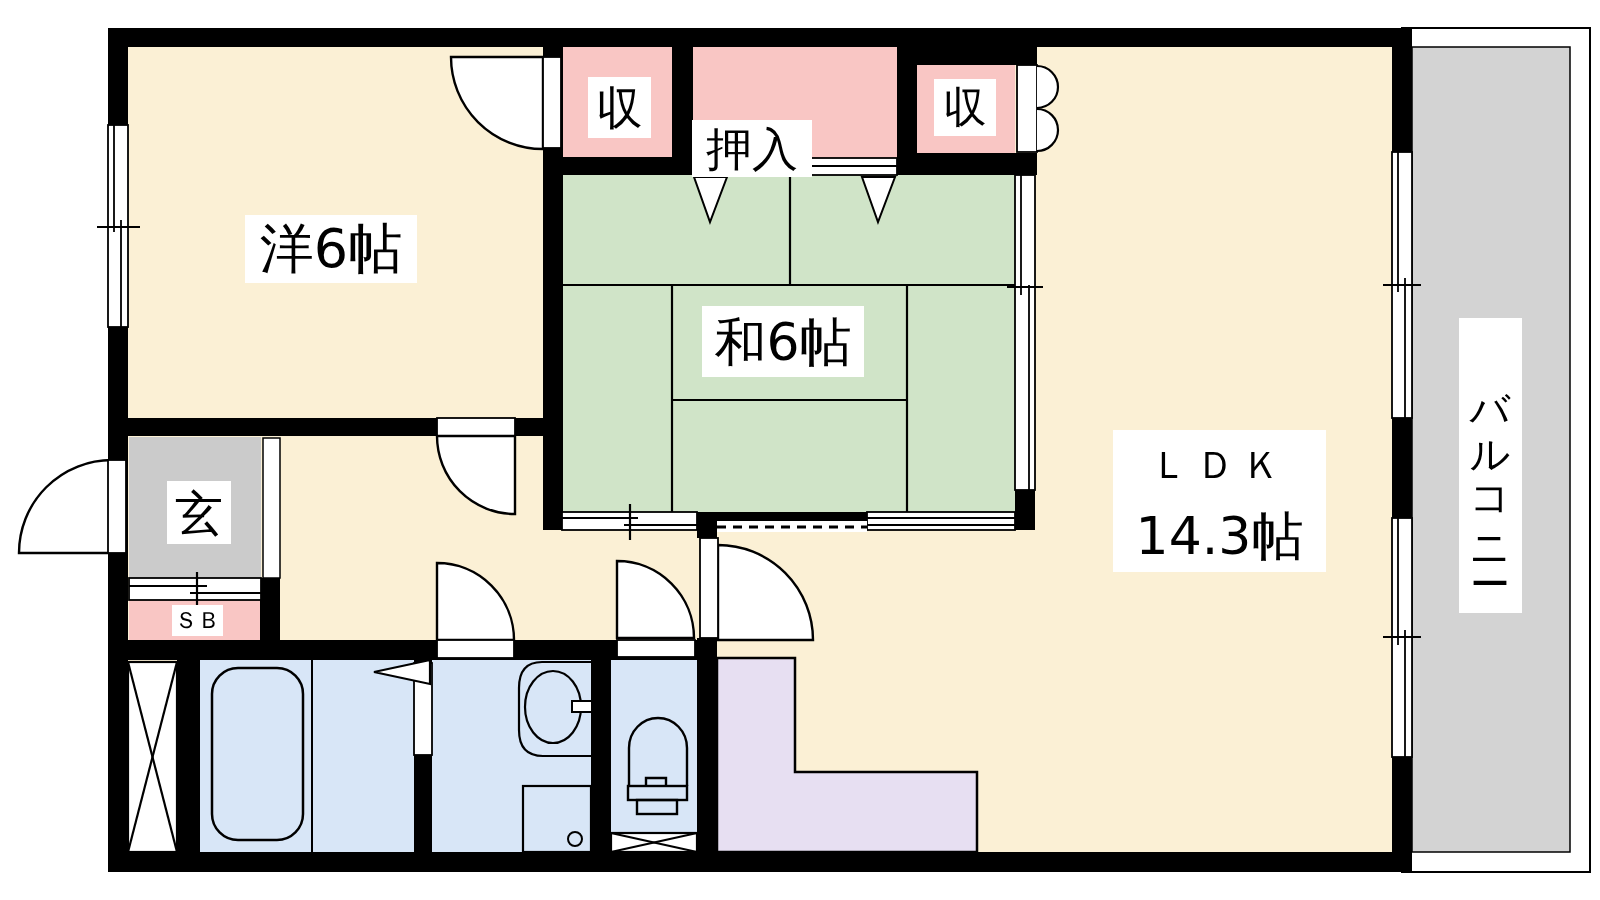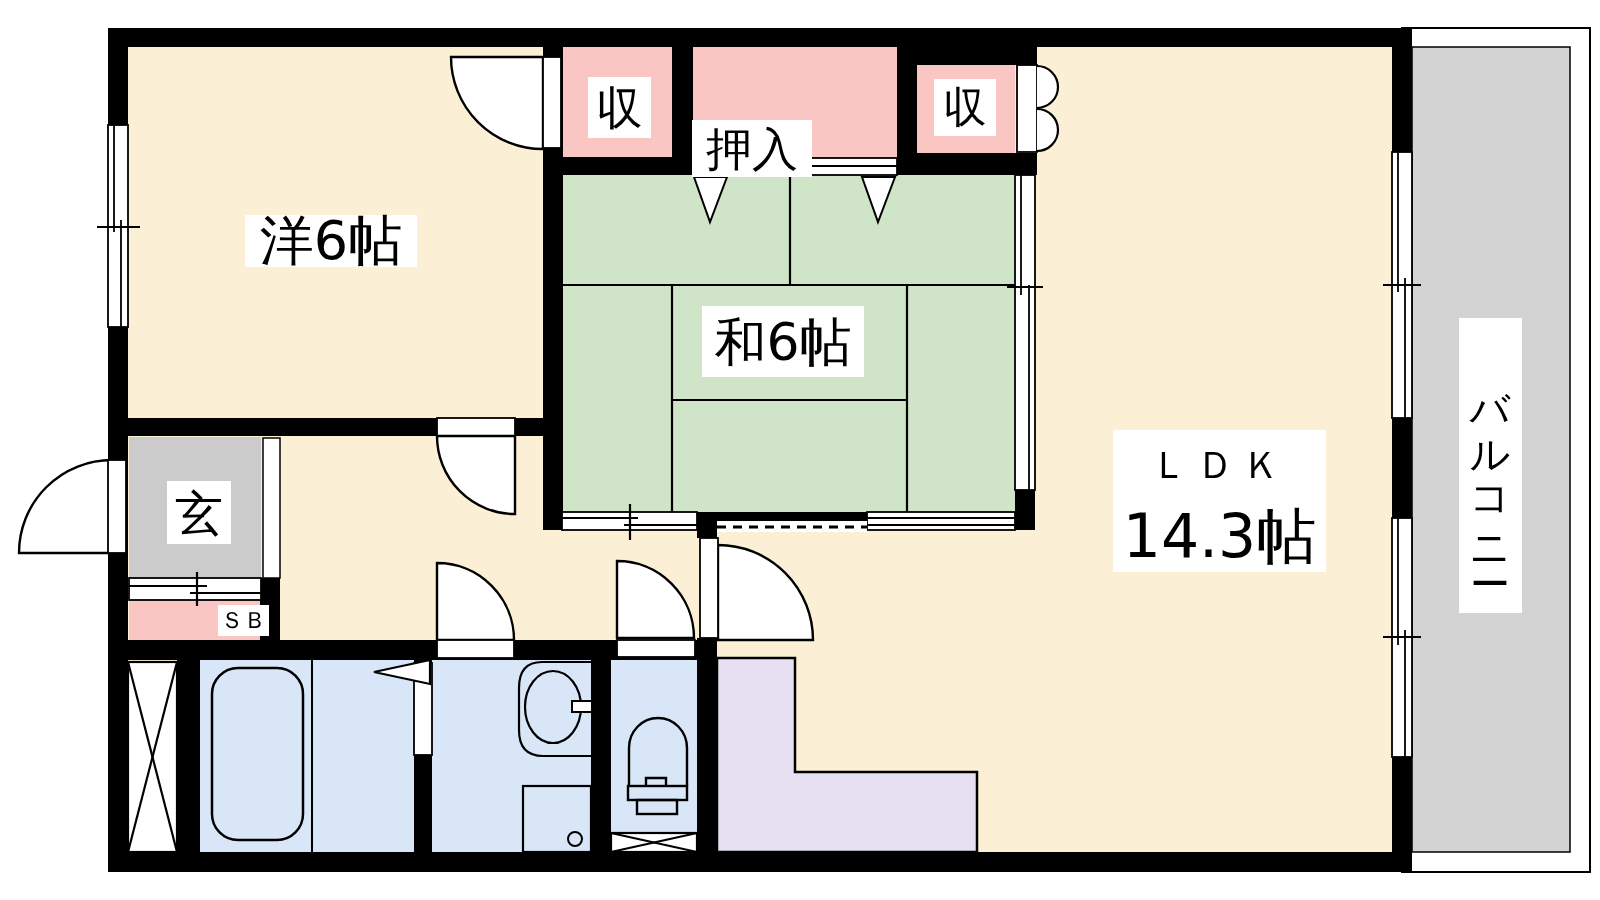--- a/index.html
+++ b/index.html
@@ -185,23 +185,23 @@
     <circle cx="575" cy="839" r="7" fill="none" stroke="#000" stroke-width="2"></circle>
   </g>
   <g fill="none" stroke="#000" stroke-width="2.4">
     <path d="M 629,786 V 748 A 29,30 0 0 1 687,748 V 786"></path>
     <rect x="628" y="786" width="59" height="14"></rect>
     <path d="M 646,786 V 778 H 666 V 786"></path>
     <rect x="637" y="800" width="40" height="14"></rect>
   </g>
 </svg>
 
-  <div class="lbl" style="left:245px;top:215px;width:172px;height:52px;font-size:54px;">洋6帖</div>
+  <div class="lbl" style="left:245px;top:215px;width:172px;height:68px;font-size:54px;">洋6帖</div>
   <div class="lbl" style="left:702px;top:306px;width:162px;height:71px;font-size:52px;">和6帖</div>
   <div class="lbl" style="left:1113px;top:430px;width:213px;height:70px;font-size:38px;letter-spacing:8px;">ＬＤＫ</div>
-  <div class="lbl" style="left:1113px;top:500px;width:213px;height:72px;font-size:60px;">14.3帖</div>
+  <div class="lbl" style="left:1113px;top:500px;width:213px;height:72px;font-size:52px;">14.3帖</div>
   <div class="lbl vert" style="left:1459px;top:318px;width:63px;height:295px;font-size:40px;">バルコニー</div>
   <div class="lbl" style="left:167px;top:481px;width:64px;height:63px;font-size:48px;">玄</div>
-  <div class="lbl" style="left:172px;top:605px;width:51px;height:31px;font-size:23px;margin-left:46px;">ＳＢ</div>
+  <div class="lbl" style="left:172px;top:605px;width:51px;height:31px;font-size:23px;">ＳＢ</div>
   <div class="lbl" style="left:588px;top:77px;width:63px;height:61px;font-size:46px;">収</div>
   <div class="lbl" style="left:692px;top:77px;width:120px;height:57px;font-size:46px;margin-top:43px;">押入</div>
   <div class="lbl" style="left:934px;top:79px;width:62px;height:57px;font-size:43px;">収</div>
 </div>
 
 </body></html>

